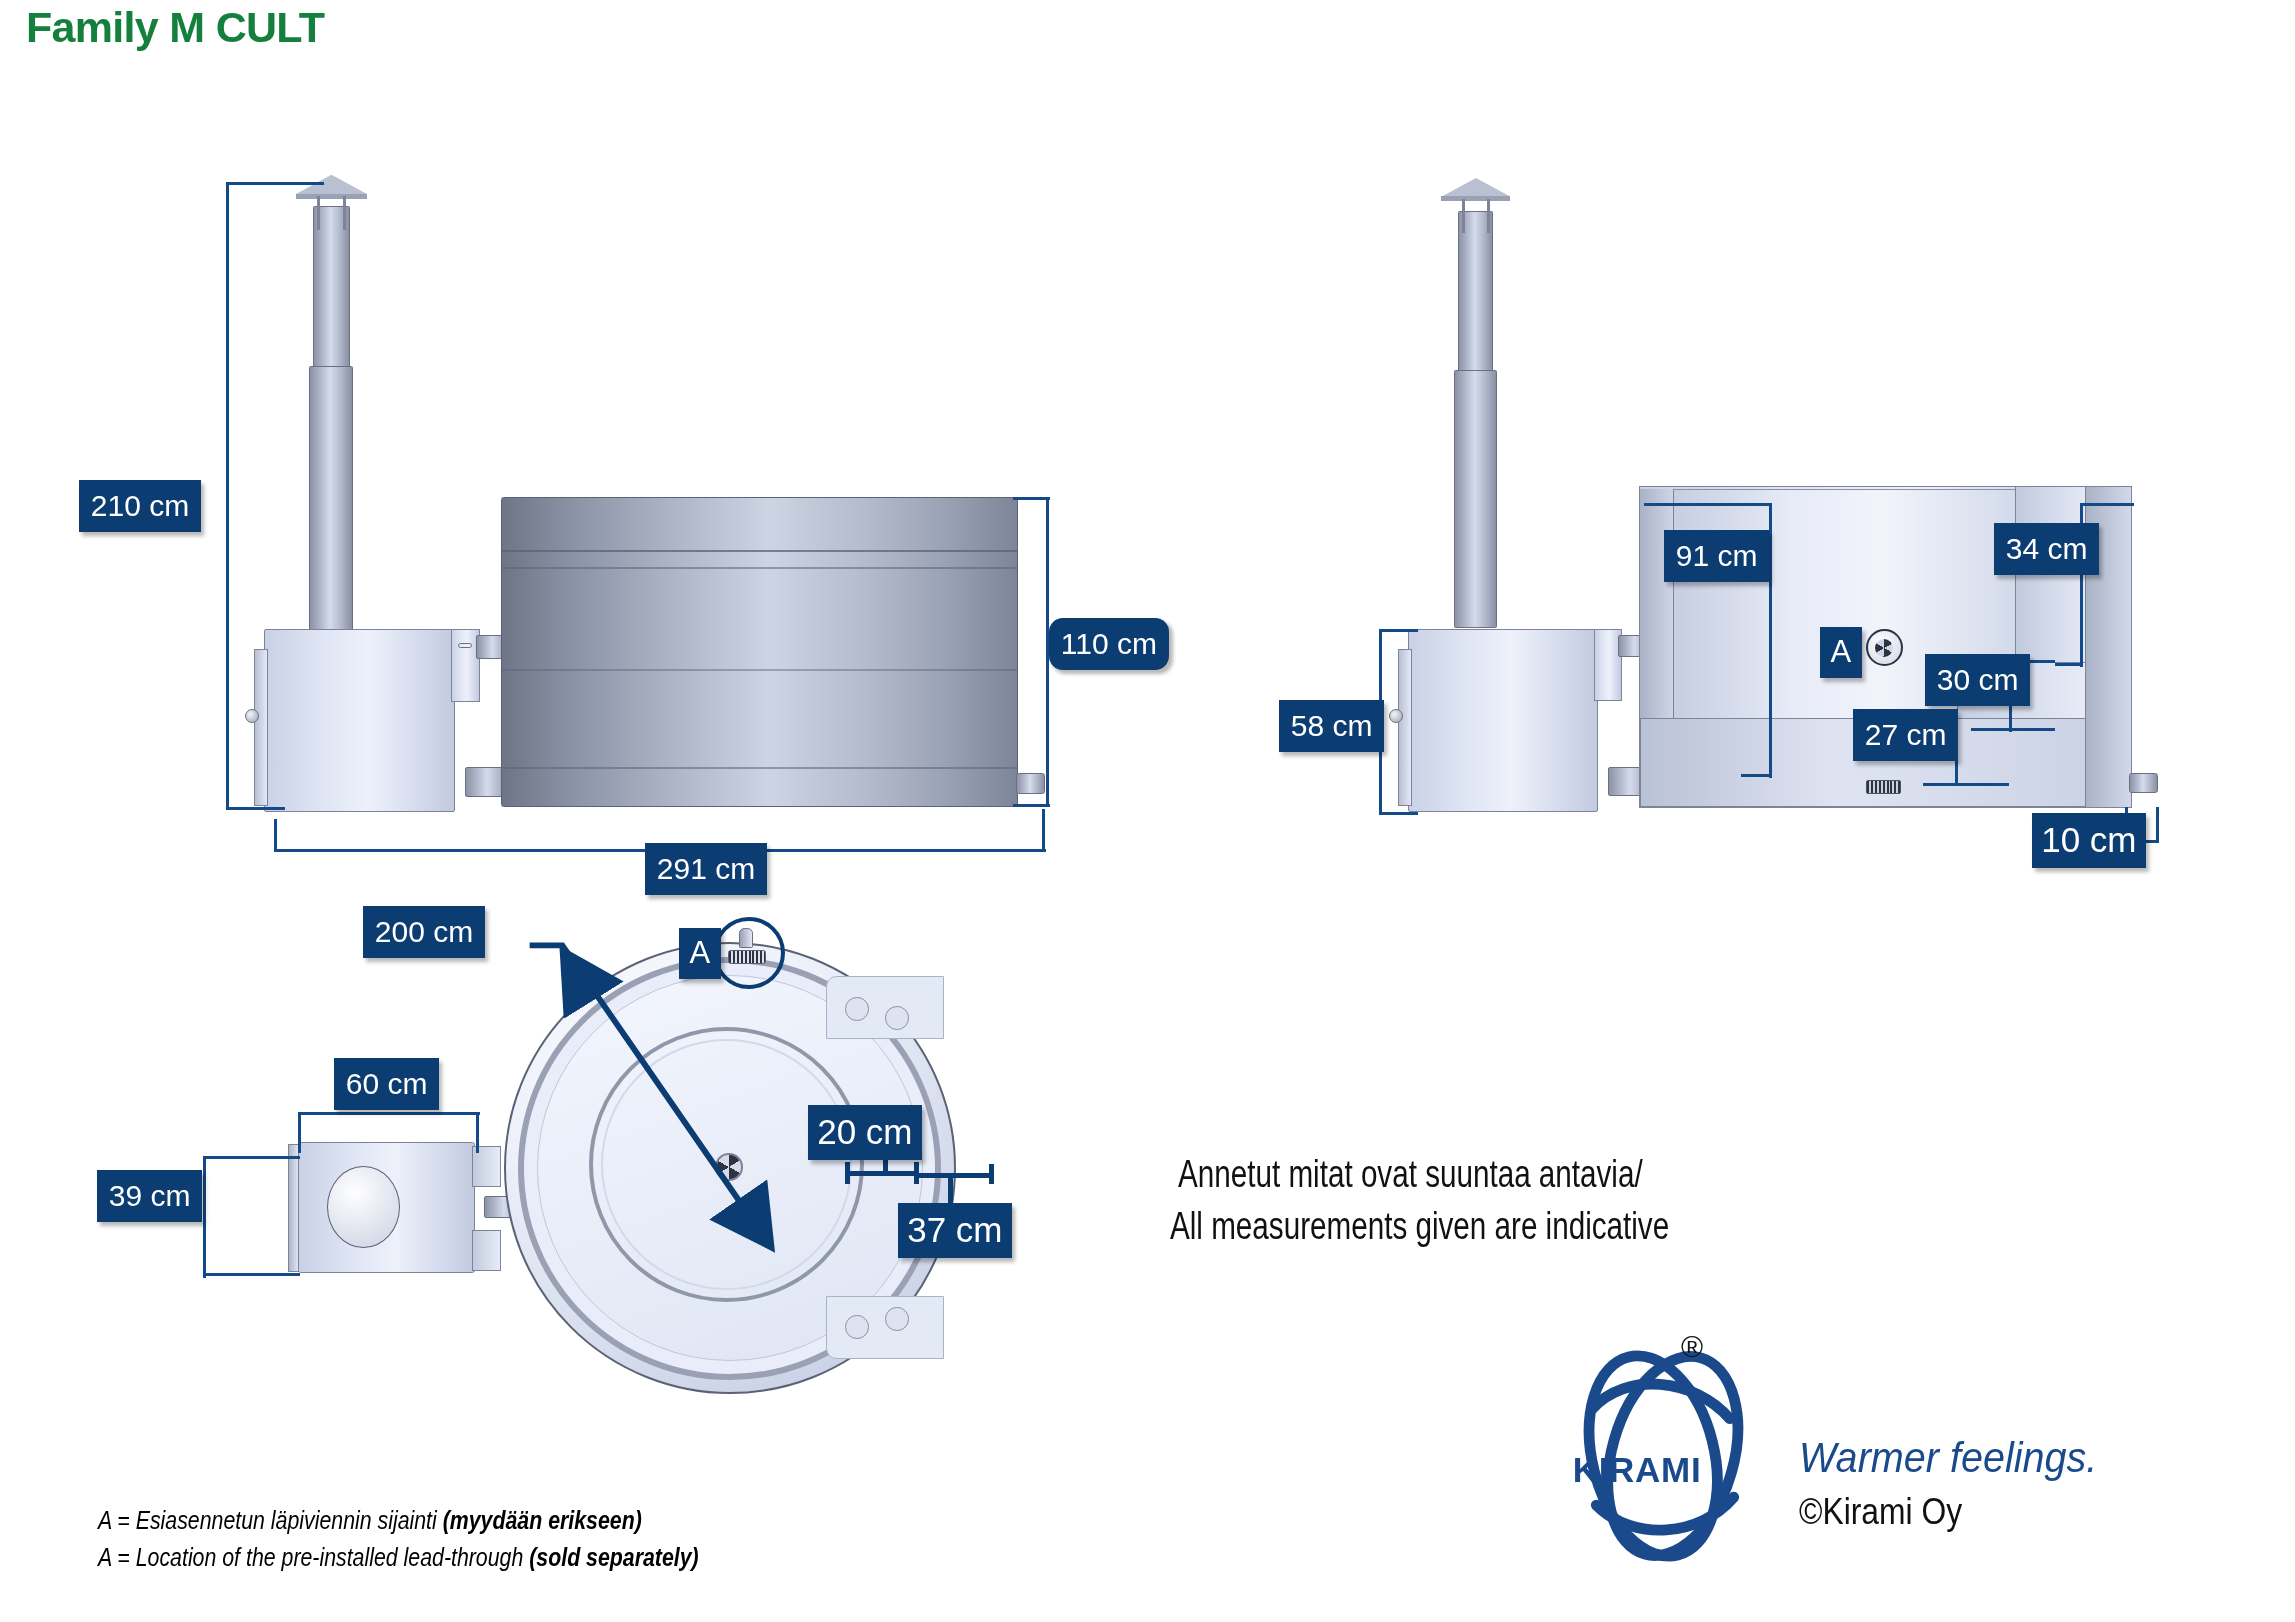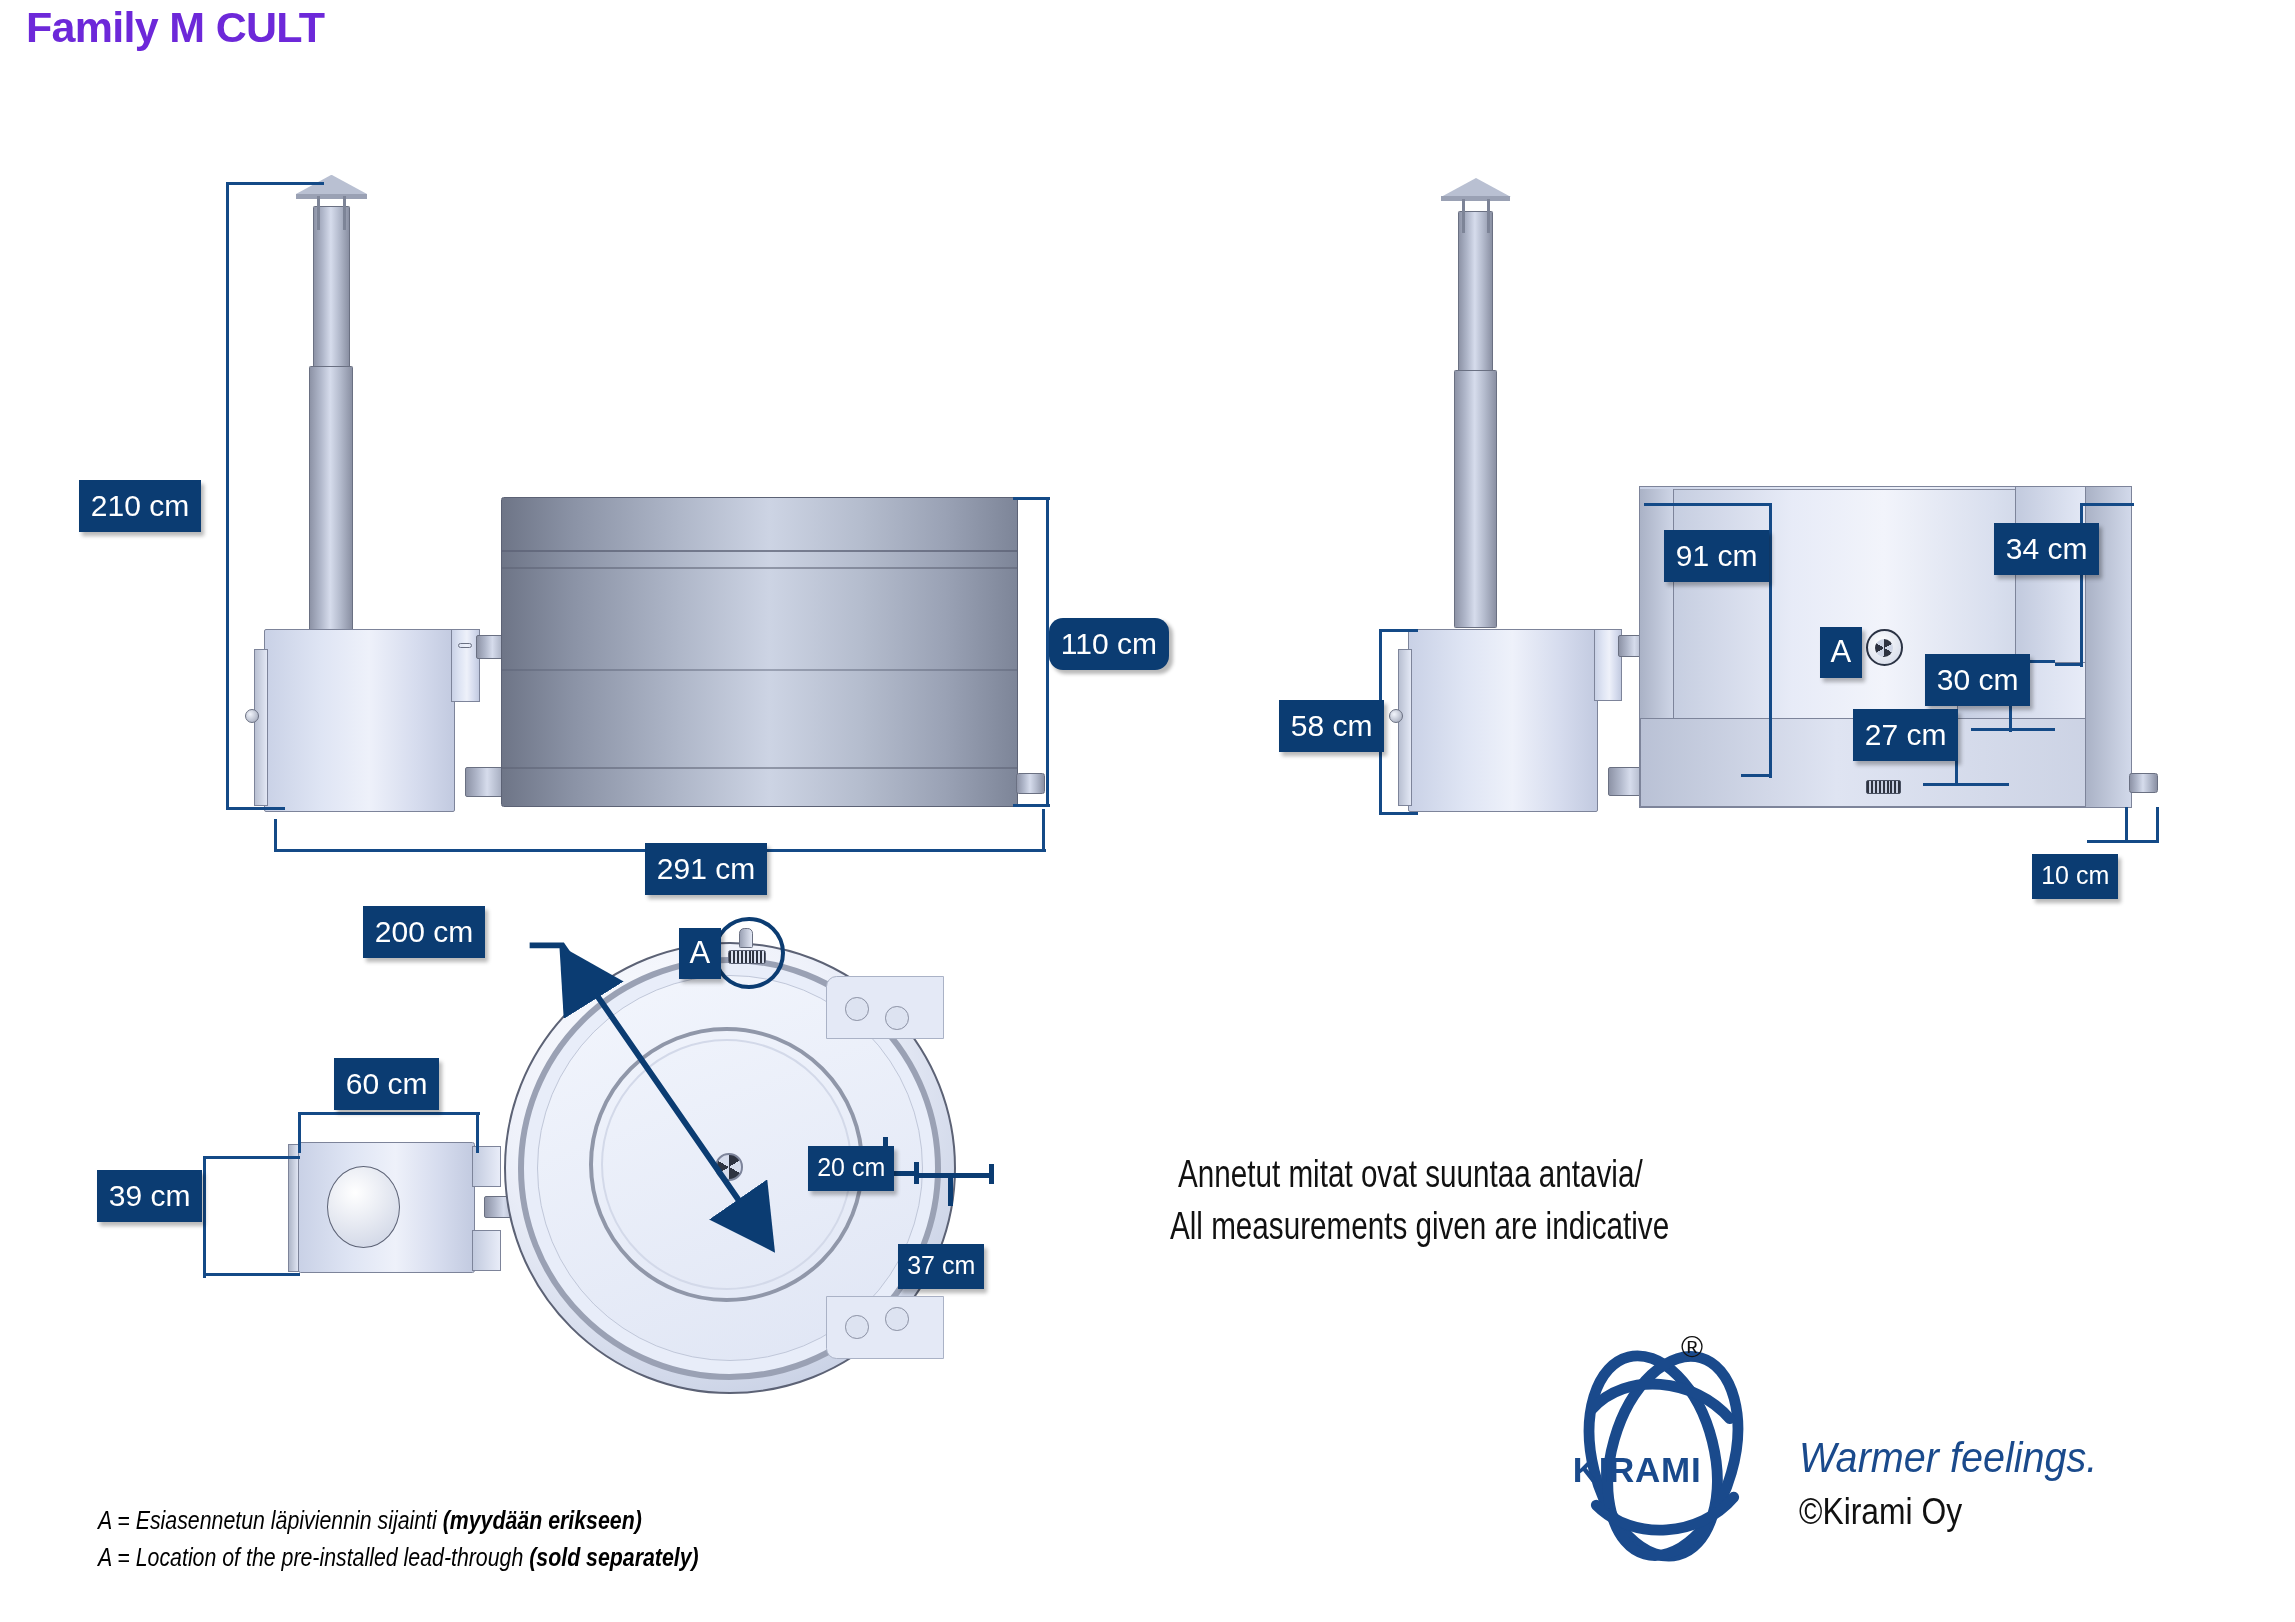--- a/index.html
+++ b/index.html
@@ -9,34 +9,34 @@
     position:relative; overflow:hidden;
     font-family:"Liberation Sans", sans-serif;
     color:#000;
   }
   #stage { position:absolute; inset:0; }
 
   
   .title {
     position:absolute; left:26px; top:2.6px;
     font-size:43px; font-weight:bold; letter-spacing:-0.7px;
-    color:#6d28d9; white-space:nowrap;
+    color:#15803d; white-space:nowrap;
   }
 
   
   .badge {
     position:absolute;
     background:#0B3C72; color:#fff;
     font-size:30px; line-height:1;
     padding:10.5px 11.8px 11.8px 11.8px;
     white-space:nowrap;
     box-shadow:3.3px 3.9px 3.9px rgba(0,0,0,0.28);
     z-index:40;
   }
-  .badge.small { font-size:25px; padding:9.2px 9.2px 10.5px 9.2px;margin-top:41px; }
+  .badge.small { font-size:35px; padding:9.2px 9.2px 10.5px 9.2px; }
   .badge.letter { font-size:31px; padding:9.2px 10.5px 10.5px 10.5px; }
 
   
   .dl { position:absolute; background:#0B3C72; z-index:20; }
   .dl.h { height:3.9px; }
   .dl.v { width:3.9px; }
   .dl.thin { background:#144A87; }
   .dl.h.thin { height:3.3px; }
   .dl.v.thin { width:3.3px; }
 

